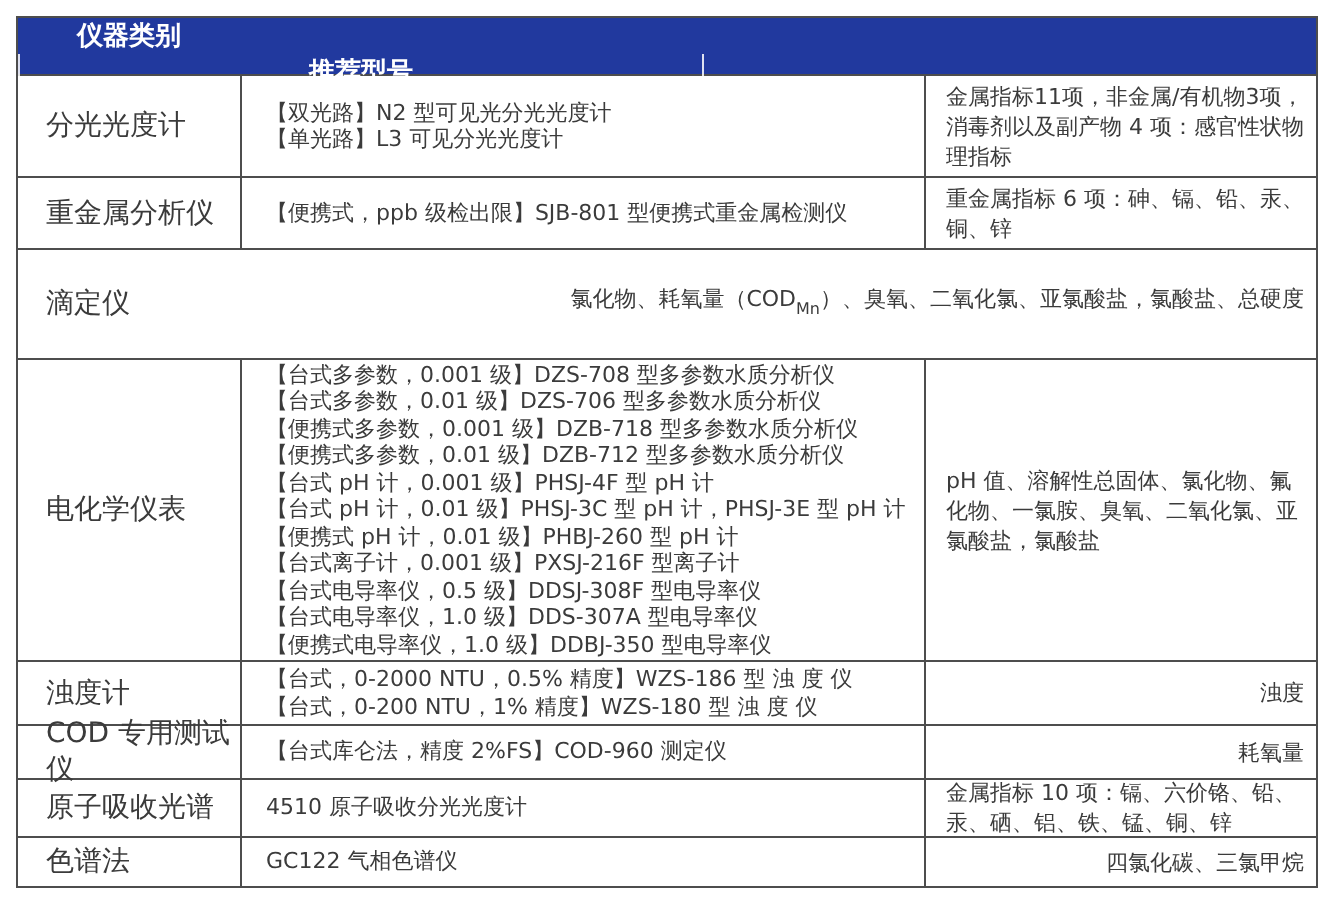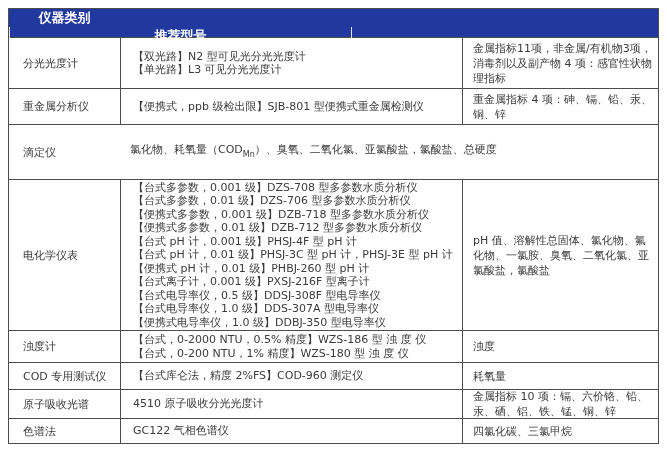--- a/index.html
+++ b/index.html
@@ -29,39 +29,39 @@
   }
   .body-row { border-top: 1px solid #4d4d4d; }
   .cell {
     box-sizing: border-box;
     display: flex;
     flex-direction: column;
     justify-content: center;
   }
   .c1 { width: 111px; padding-left: 14px; padding-right: 4px; }
   .c2 { width: 343px; border-left: 1px solid #4d4d4d; border-right: 1px solid #4d4d4d; padding-left: 12px; padding-right: 6px; }
-  .c3 { flex: 1; padding-left: 10px; padding-right: 6px; }
+  .c3 { flex: 1; padding-left: 10px; padding-right: 6px; align-items: flex-end; }
 
   .header {
     background: #21399e;
     color: #ffffff;
     height: 28px;
     font-weight: bold;
     font-size: 13px;
     flex-direction: column;
   }
   .header .cell {
     align-items: center;
     justify-content: center;
     padding: 0;
   }
   .header .c2 { border-left: 1px solid rgba(255,255,255,0.85); border-right: 1px solid rgba(255,255,255,0.85); }
 
   .category {
-    font-size: 11px;
+    font-size: 14px;
     color: #3b3b3b;
   }
   .model-line {
     font-size: 11px;
     line-height: 13.5px;
     color: #3b3b3b;
     white-space: nowrap;
   }
   .tests {
     font-size: 11px;
@@ -106,21 +106,21 @@
     </div>
 
     <div class="row body-row h1">
       <div class="cell c1">
         <div class="category">重金属分析仪</div>
       </div>
       <div class="cell c2">
         <div class="model-line">【便携式，ppb 级检出限】SJB-801 型便携式重金属检测仪</div>
       </div>
       <div class="cell c3">
-        <div class="tests">重金属指标 4 项：砷、镉、铅、汞、铜、锌</div>
+        <div class="tests">重金属指标 6 项：砷、镉、铅、汞、铜、锌</div>
       </div>
     </div>
 
     <div class="row body-row h2">
       <div class="cell c1">
         <div class="category">滴定仪</div>
       </div>
       <div class="cell c3">
         <div class="tests"><span>氯化物、耗氧量（COD</span><sub class="sub">Mn</sub><span>）、臭氧、二氧化氯、亚氯酸盐，氯酸盐、总硬度</span></div>
       </div>

